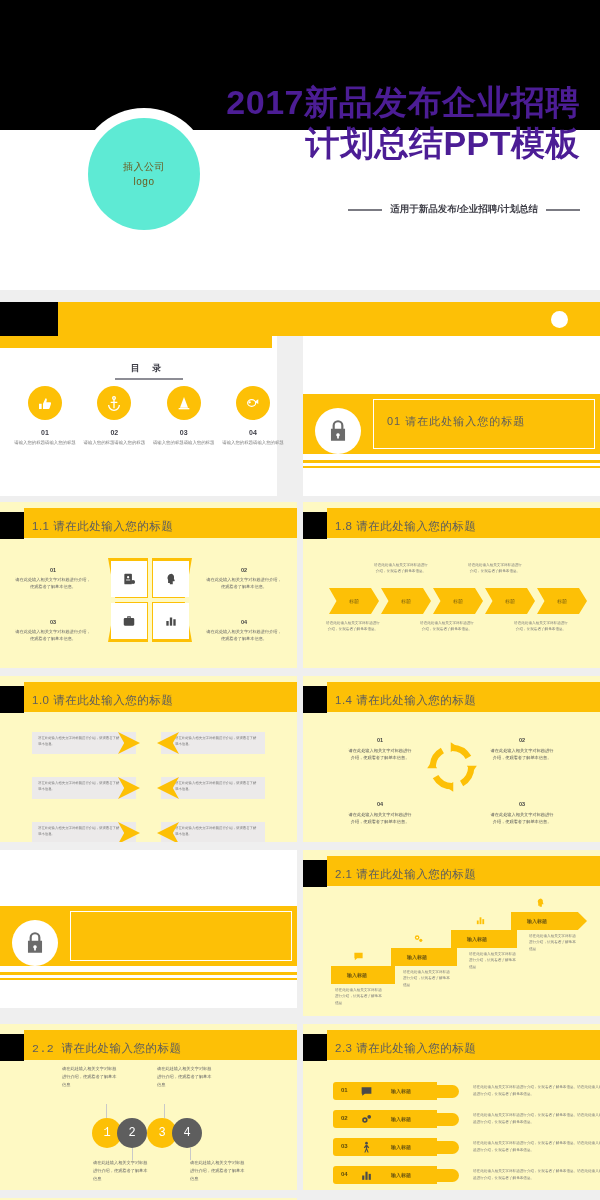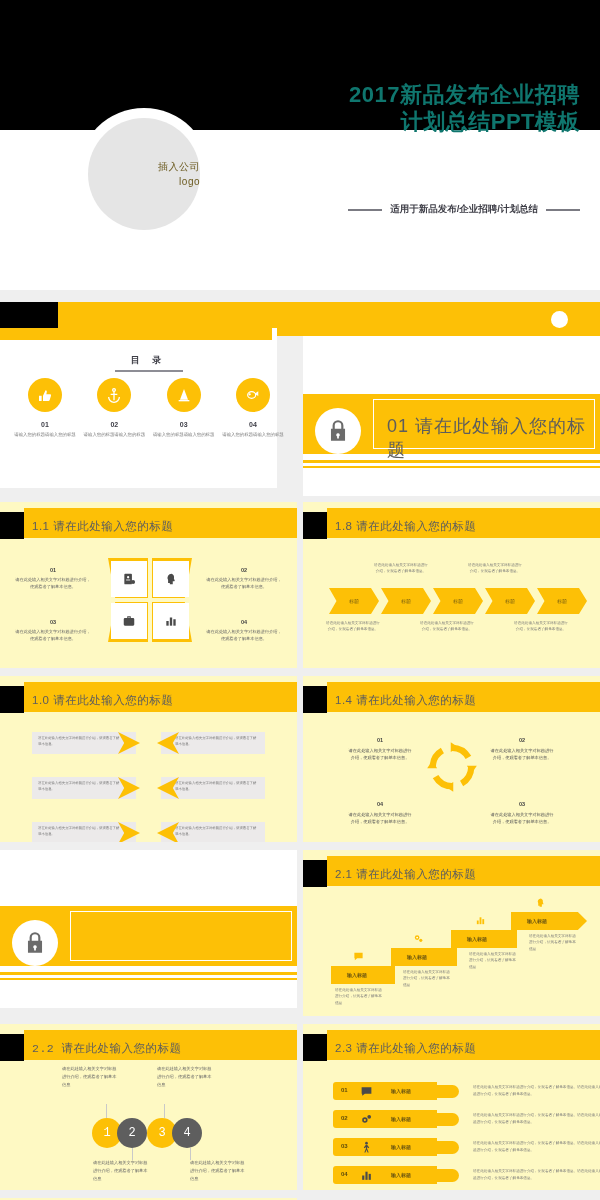--- a/index.html
+++ b/index.html
@@ -13,28 +13,28 @@
 
   
   .title-slide { position: absolute; left: 0; top: 0; width: 600px; height: 290px; background: #fff; }
   .title-black { position: absolute; left: 0; top: 0; width: 600px; height: 130px; background: #000; }
   .logo-ring {
     position: absolute; left: 78px; top: 108px; width: 132px; height: 132px;
     border-radius: 50%; background: #fff;
   }
   .logo-circle {
     position: absolute; left: 88px; top: 118px; width: 112px; height: 112px;
-    border-radius: 50%; background: #e5e5e5;
-    display: flex; flex-direction: column; align-items: flex-end; justify-content: center;
+    border-radius: 50%; background: #5eead4;
+    display: flex; flex-direction: column; align-items: center; justify-content: center;
     color: #6b5a1f; font-size: 10px; line-height: 1.5; letter-spacing: .5px;
   }
   .title-main {
     position: absolute; right: 20px; top: 82px; width: 380px;
-    text-align: right; color: #0f766e; font-weight: bold;
-    font-size: 22px; line-height: 1.22; letter-spacing: .5px;
+    text-align: right; color: #4c1d95; font-weight: bold;
+    font-size: 34px; line-height: 1.22; letter-spacing: .5px;
   }
   .title-sub-wrap {
     position: absolute; right: 20px; top: 203px; width: 340px;
     display: flex; align-items: center; justify-content: flex-end; gap: 8px;
   }
   .rule { display: block; width: 34px; height: 2px; background: #7b7b83; }
   .title-sub { color: #3d3d46; font-size: 9.5px; font-weight: bold; white-space: nowrap; }
 
   
   .banner { position: absolute; left: 0; top: 302px; width: 600px; height: 34px; background: #FDC006; }
@@ -49,21 +49,21 @@
   
   .sl-bar { position: absolute; left: 0; top: 14px; width: 297px; height: 24px; background: #FDC006; }
   .sl-bar-thin { position: absolute; left: 24px; top: 8px; width: 273px; height: 7px; background: #FDC006; }
   .sl-bar-black { position: absolute; left: 0; top: 12px; width: 24px; height: 27px; background: #000; }
   .sl-title {
     position: absolute; left: 32px; top: 19px;
     font-size: 11.5px; color: #5d5d5d; letter-spacing: .5px; white-space: nowrap;
   }
 
   
-  .toc { position: absolute; left: 0; top: 328px; width: 277px; height: 160px; background: #fff; padding-left: 17px; }
+  .toc { position: absolute; left: 0; top: 336px; width: 277px; height: 160px; background: #fff; padding-left: 17px; }
   .toc-strip { position: absolute; left: 0; top: 0; width: 272px; height: 12px; background: #FDC006; }
   .toc-head { position: absolute; left: 0; top: 26px; width: 297px; text-align: center; }
   .toc-head-t { font-size: 9px; font-weight: bold; color: #3d3d46; letter-spacing: 5px; }
   .toc-head-line { width: 68px; height: 1.5px; background: #8d8d95; margin: 3px auto 0; }
   .toc-items { position: absolute; left: 14px; top: 50px; width: 270px; display: flex; justify-content: space-between; }
   .toc-item { width: 62px; text-align: center; }
   .toc-circ {
     width: 34px; height: 34px; border-radius: 50%; background: #FDC006;
     margin: 0 auto; display: flex; align-items: center; justify-content: center;
   }
@@ -71,21 +71,21 @@
   .toc-desc { margin-top: 3px; font-size: 4.4px; color: #777; line-height: 1.6; }
 
   
   .sec { position: absolute; width: 297px; height: 160px; background: #fff; overflow: hidden; }
   .sec-band { position: absolute; left: 0; top: 58px; width: 297px; height: 60px; background: #FDC006; }
   .sec-inner { position: absolute; left: 70px; top: 63px; width: 222px; height: 50px; border: 1.5px solid #fff; }
   .sec-lock {
     position: absolute; left: 12px; top: 72px; width: 46px; height: 46px;
     border-radius: 50%; background: #fff; display: flex; align-items: center; justify-content: center;
   }
-  .sec-title { position: absolute; left: 84px; top: 78px; font-size: 18px; color: #5d5d5d; letter-spacing: 1px; }
+  .sec-title { position: absolute; left: 84px; top: 78px; font-size: 11px; color: #5d5d5d; letter-spacing: 1px; }
   .sec-underline { position: absolute; left: 0; top: 124px; width: 297px; height: 3px; background: #FDC006; }
   .sec-underline2 { position: absolute; left: 0; top: 130px; width: 297px; height: 1.5px; background: #FDC006; }
 
   
   .q-wrap { position: absolute; left: 108px; top: 58px; width: 84px; height: 84px; }
   .q-cell {
     position: absolute; width: 36px; height: 36px; background: #fff;
     display: flex; align-items: center; justify-content: center;
   }
   .q-bg { position: absolute; width: 40px; height: 40px; background: #FDC006; }

